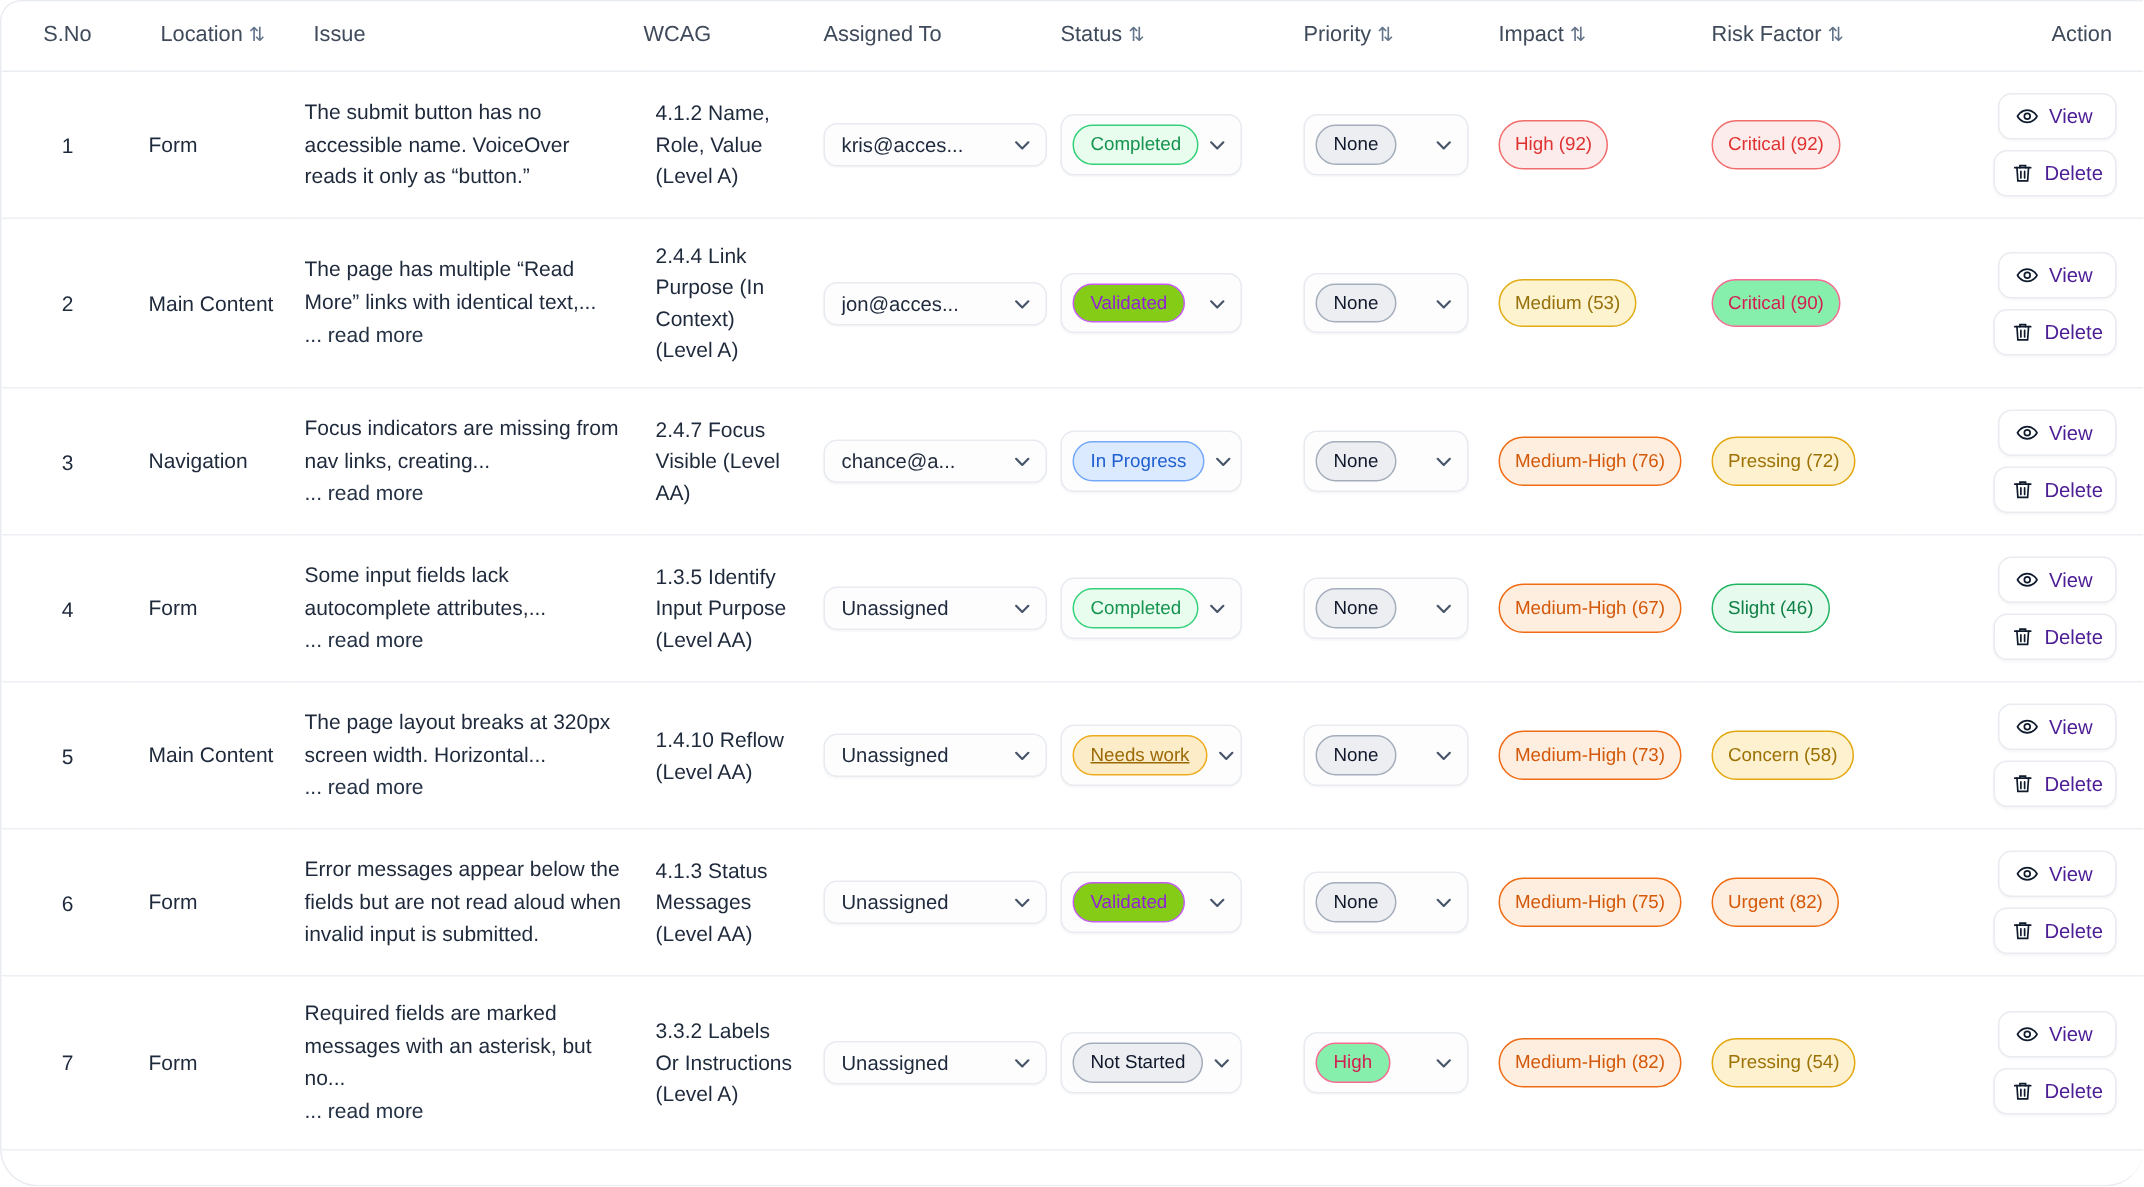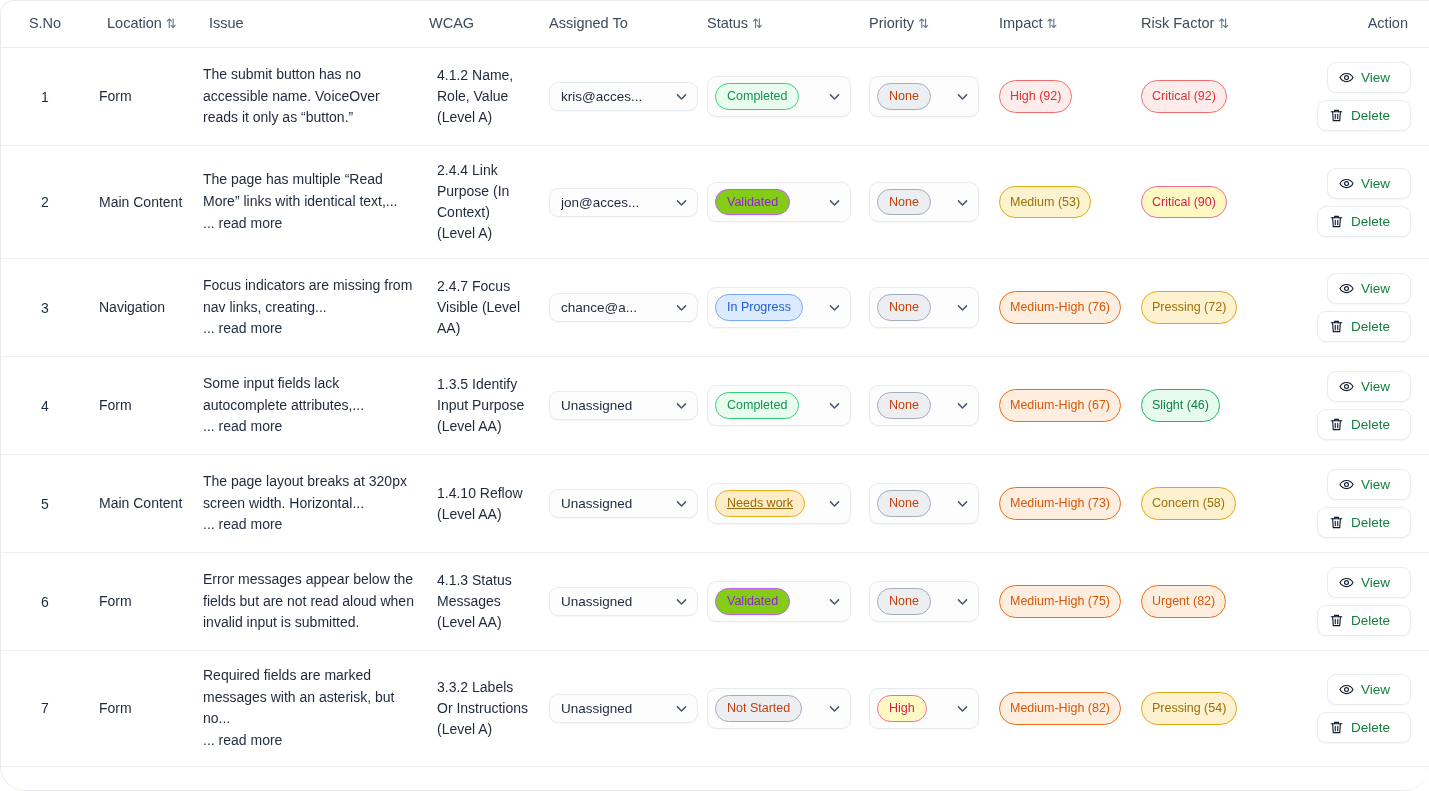--- a/index.html
+++ b/index.html
@@ -86,21 +86,21 @@
     justify-content: space-between;
     gap: 6px;
     background: #fdfdfe;
     border: 1px solid #e7ebf0;
     border-radius: 9px;
     padding: 6px 9px 6px 11px;
     min-width: 110px;
     box-shadow: 0 1px 1px rgba(16,24,40,0.03);
   }
   .select-ctl.assign { width: 149px; }
-  .select-ctl.status { width: 144px; padding-left: 7px; }
+  .select-ctl.status { width: 121px; padding-left: 7px; }
   .select-ctl.prio   { width: 105px; padding-left: 7px; }
   .select-text {
     font-size: 13.5px;
     color: #1e293b;
     white-space: nowrap;
     overflow: hidden;
   }
   .chev {
     flex: 0 0 auto;
     width: 13px; height: 13px;
@@ -117,22 +117,22 @@
     border-radius: 999px;
     border: 1px solid transparent;
     white-space: nowrap;
   }
   .pill.sm { font-size: 12.5px; padding: 9px 10px; }
 
   .pill-green  { background:#e9fdef; border-color:#34d17a; color:#15934f; }
   .pill-purple { background:#84cc16; border-color:#c55cf5; color:#9021d6; }
   .pill-blue   { background:#dbeafe; border-color:#74a8f8; color:#1f5fd0; }
   .pill-amber  { background:#fdecc8; border-color:#edab1e; color:#9a6a06;text-decoration:underline; }
-  .pill-grey   { background:#eceef2; border-color:#a4adbb; color:#c2410c; }
-  .pill-pink   { background:#fef9c3; border-color:#f76b93; color:#d31e51; }
+  .pill-grey   { background:#eceef2; border-color:#a4adbb; color:#0f172a; }
+  .pill-pink   { background:#86efac; border-color:#f76b93; color:#d31e51; }
   .pill-red    { background:#fdecec; border-color:#f26d6d; color:#e03131; }
   .pill-yellow { background:#fdf3cf; border-color:#e0ad16; color:#96700a; }
   .pill-orange { background:#fdeee0; border-color:#ef6c14; color:#d4590a; }
   .pill-gold   { background:#fdf1d0; border-color:#e3a70f; color:#9c7205; }
   .pill-emerald{ background:#e6fbee; border-color:#22b563; color:#108046; }
 
   
   .actions {
     display: flex;
     flex-direction: column;
@@ -140,23 +140,23 @@
     gap: 7px;
     padding-right: 9px;
   }
   .act-btn {
     display: inline-flex;
     align-items: center;
     gap: 7px;
     background: #fff;
     border: 1px solid #e8ebf0;
     border-radius: 9px;
-    padding: 7px 20px 7px 11px;
+    padding: 7px 8px 7px 11px;
     font-size: 13.5px;
-    color: #15803d;
+    color: #4c1d95;
     box-shadow: 0 1px 2px rgba(16,24,40,0.04);
     cursor: pointer;
     min-width: 79px;
   }
   .act-btn svg { display:block; }
 </style>
 </head>
 <body>
 
 <div class="table-card">

